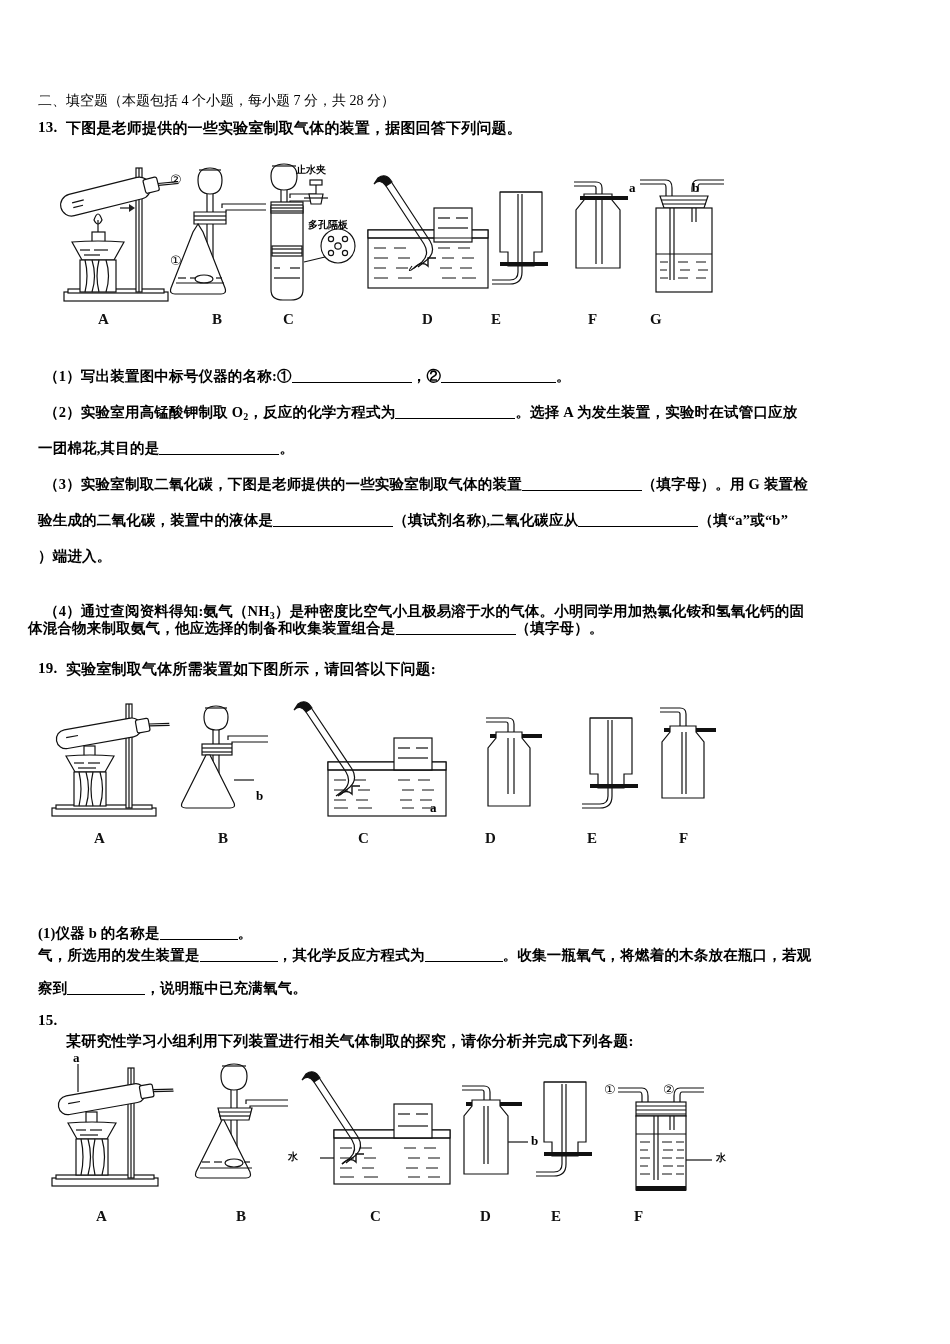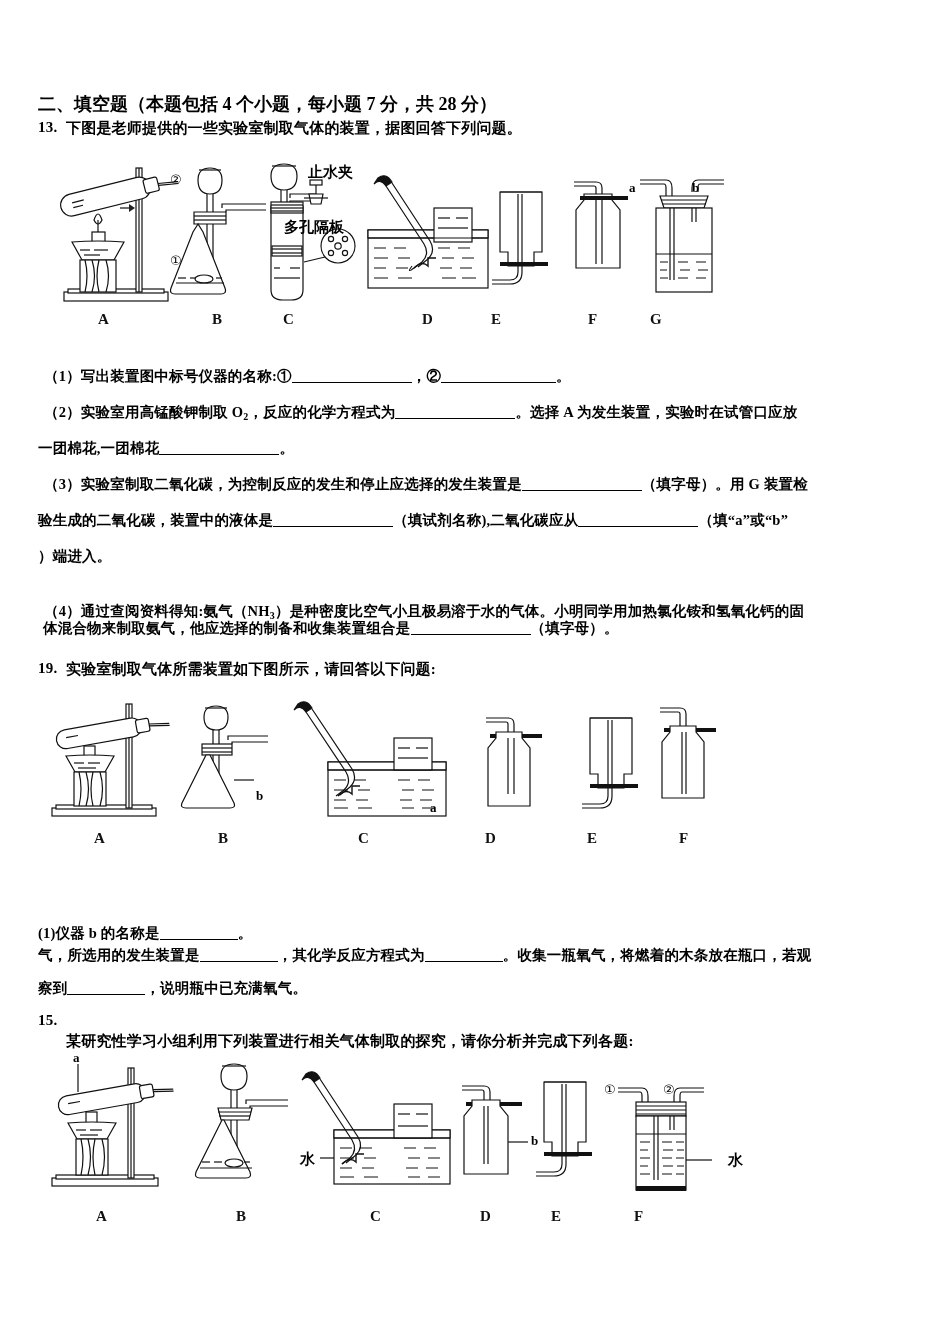--- a/index.html
+++ b/index.html
@@ -4,32 +4,32 @@
 <style>
   html,body{margin:0;padding:0;background:#fff;}
   body{width:950px;height:1344px;position:relative;
        font-family:"Liberation Serif","DejaVu Serif",serif;color:#000;}
   .page{position:absolute;left:0;top:0;width:950px;height:1344px;overflow:hidden;}
 
   .txt{position:absolute;font-weight:bold;letter-spacing:0.2px;white-space:nowrap;}
   .t15{font-size:15px;}
   .t14{font-size:14.5px;}
 
-  .sec-head{position:absolute;font-size:18px;font-weight:bold;white-space:nowrap;}
+  .sec-head{position:absolute;font-size:14px;font-weight:normal;white-space:nowrap;}
 
   .blank{display:inline-block;border-bottom:1px solid #000;vertical-align:-2px;}
   .sub{font-size:10px;vertical-align:-3px;}
 
   .figwrap{position:absolute;}
   .figwrap svg{display:block;}
 
   .lbl{position:absolute;font-family:"Liberation Serif","DejaVu Serif",serif;
        font-weight:bold;font-size:15px;color:#111;}
   .cnlbl{position:absolute;font-family:"Liberation Sans","DejaVu Sans",sans-serif;
-       font-weight:bold;font-size:15px;color:#000;margin-left:12px;}
+       font-weight:bold;font-size:10px;color:#000;}
   .smlbl{position:absolute;font-family:"Liberation Serif","DejaVu Serif",serif;
        font-weight:bold;font-size:13px;color:#000;}
   .circnum{position:absolute;font-family:"DejaVu Sans",sans-serif;font-size:13px;color:#000;}
 </style>
 </head>
 <body>
 
 <div class="page">
 
   <div class="sec-head" style="left:38px;top:92px;">二、填空题（本题包括 4 个小题，每小题 7 分，共 28 分）</div>
@@ -239,61 +239,61 @@
             <line x1="658" y1="128" x2="668" y2="128"></line>
           </g>
         </g>
       </g>
     </svg>
   </div>
 
   <div class="circnum" style="left:170px;top:172px;">②</div>
   <div class="circnum" style="left:170px;top:253px;">①</div>
   <div class="cnlbl" style="left:296px;top:163px;">止水夹</div>
-  <div class="cnlbl" style="left:272px;top:218px;">多孔隔板</div>
+  <div class="cnlbl" style="left:308px;top:218px;">多孔隔板</div>
   <div class="smlbl" style="left:629px;top:180px;">a</div>
   <div class="smlbl" style="left:692px;top:180px;">b</div>
 
   <div class="lbl" style="left:98px;top:311px;">A</div>
   <div class="lbl" style="left:212px;top:311px;">B</div>
   <div class="lbl" style="left:283px;top:311px;">C</div>
   <div class="lbl" style="left:422px;top:311px;">D</div>
   <div class="lbl" style="left:491px;top:311px;">E</div>
   <div class="lbl" style="left:588px;top:311px;">F</div>
   <div class="lbl" style="left:650px;top:311px;">G</div>
 
   <div class="txt t14" style="left:44px;top:367px;">
     <span>（1）</span><span>写出装置图中标号仪器的名称:①</span><span class="blank" style="width:120px"></span><span>，②</span><span class="blank" style="width:115px"></span><span>。</span>
   </div>
 
   <div class="txt t14" style="left:44px;top:403px;">
     <span>（2）</span><span>实验室用高锰酸钾制取 O</span><span class="sub">2</span><span>，反应的化学方程式为</span><span class="blank" style="width:120px"></span><span>。选择 A 为发生装置，实验时在试管口应放</span>
   </div>
 
   <div class="txt t14" style="left:38px;top:439px;">
-    <span>一团棉花,一团棉花</span><span class="blank" style="width:120px"></span><span>。</span>
+    <span>一团棉花,其目的是</span><span class="blank" style="width:120px"></span><span>。</span>
   </div>
 
   <div class="txt t14" style="left:44px;top:475px;">
-    <span>（3）</span><span>实验室制取二氧化碳，为控制反应的发生和停止应选择的发生装置是</span><span class="blank" style="width:120px"></span><span>（填字母）。用 G 装置检</span>
+    <span>（3）</span><span>实验室制取二氧化碳，下图是老师提供的一些实验室制取气体的装置</span><span class="blank" style="width:120px"></span><span>（填字母）。用 G 装置检</span>
   </div>
 
   <div class="txt t14" style="left:38px;top:511px;">
     <span>验生成的二氧化碳，装置中的液体是</span><span class="blank" style="width:120px"></span><span>（填试剂名称),二氧化碳应从</span><span class="blank" style="width:120px"></span><span>（填“a”或“b”</span>
   </div>
 
   <div class="txt t14" style="left:38px;top:547px;">
     <span>）端进入。</span>
   </div>
 
   <div class="txt t14" style="left:44px;top:602px;">
     <span>（4）</span><span>通过查阅资料得知:氨气（NH</span><span class="sub">3</span><span>）是种密度比空气小且极易溶于水的气体。小明同学用加热氯化铵和氢氧化钙的固</span>
   </div>
 
-  <div class="txt t14" style="left:43px;top:619px;">
+  <div class="txt t14" style="left:28px;top:619px;">
     <span>体混合物来制取氨气，他应选择的制备和收集装置组合是</span><span class="blank" style="width:120px"></span><span>（填字母）。</span>
   </div>
 
   <div class="txt t15" style="left:38px;top:660px;">19.</div>
   <div class="txt t15" style="left:66px;top:660px;font-family:Liberation Serif, serif;">实验室制取气体所需装置如下图所示，请回答以下问题:</div>
 
   <div class="figwrap" style="left:38px;top:700px;">
     <svg width="680" height="132" viewBox="0 0 680 132">
       <g fill="none" stroke="#111" stroke-width="1.2">
 

